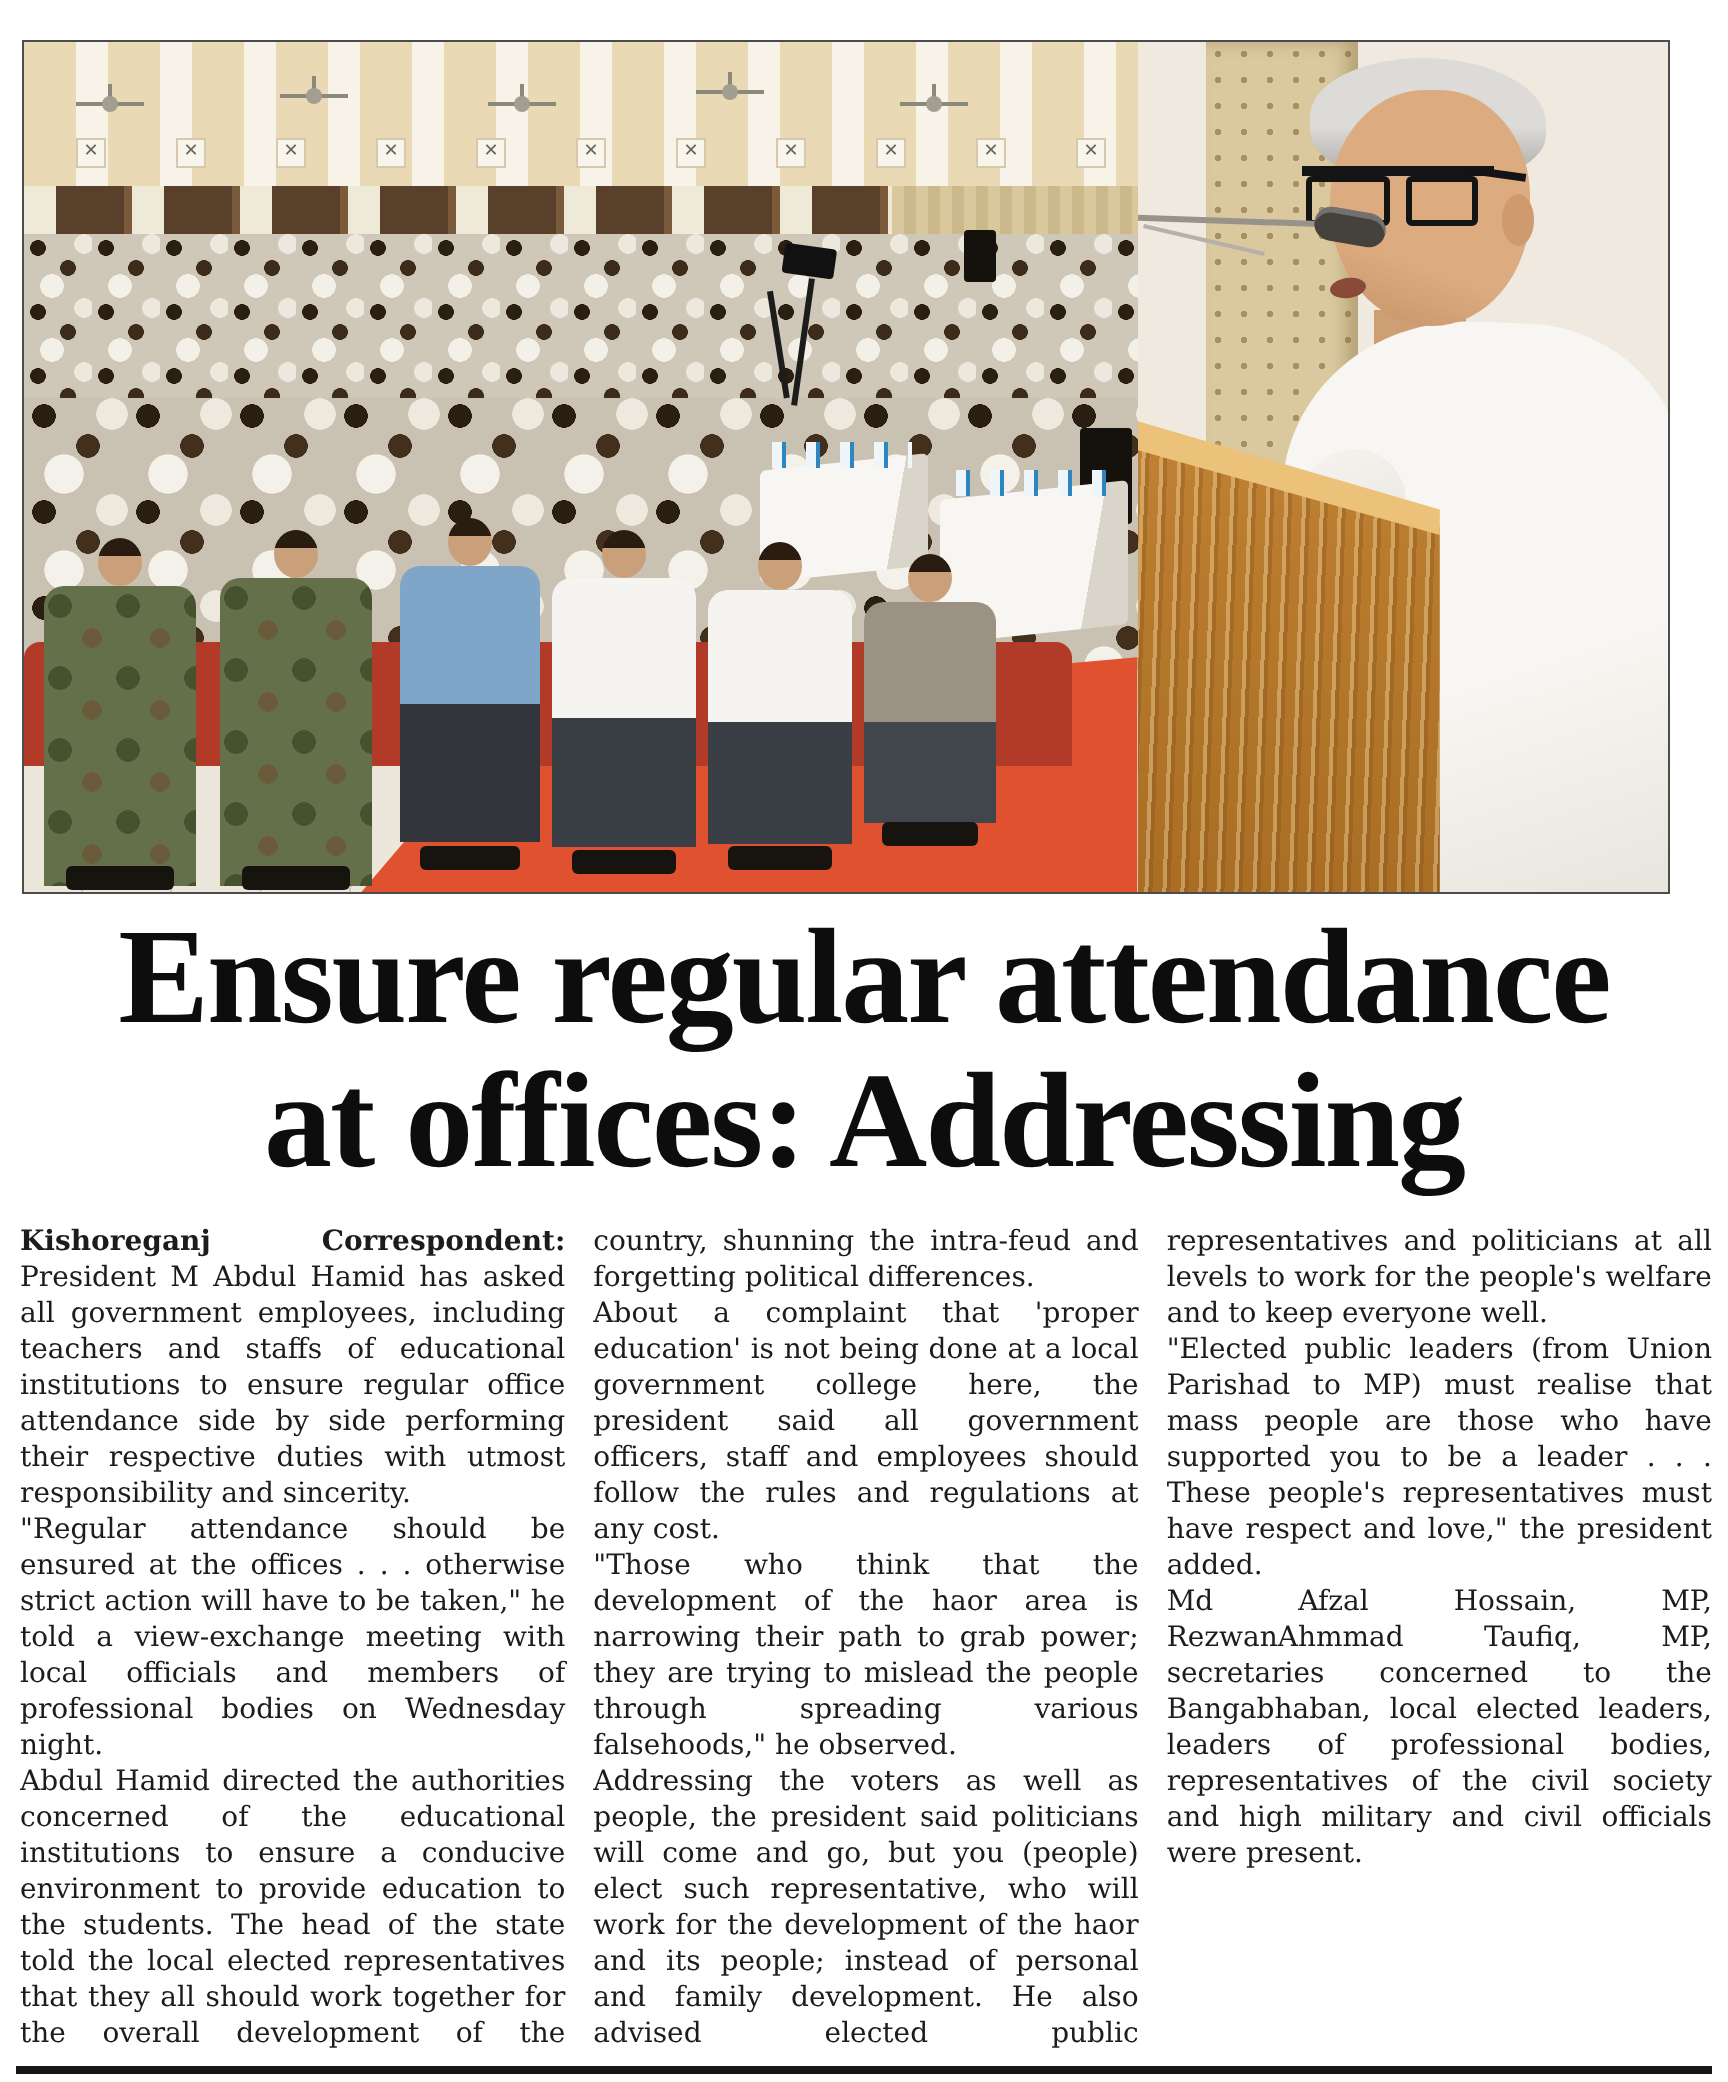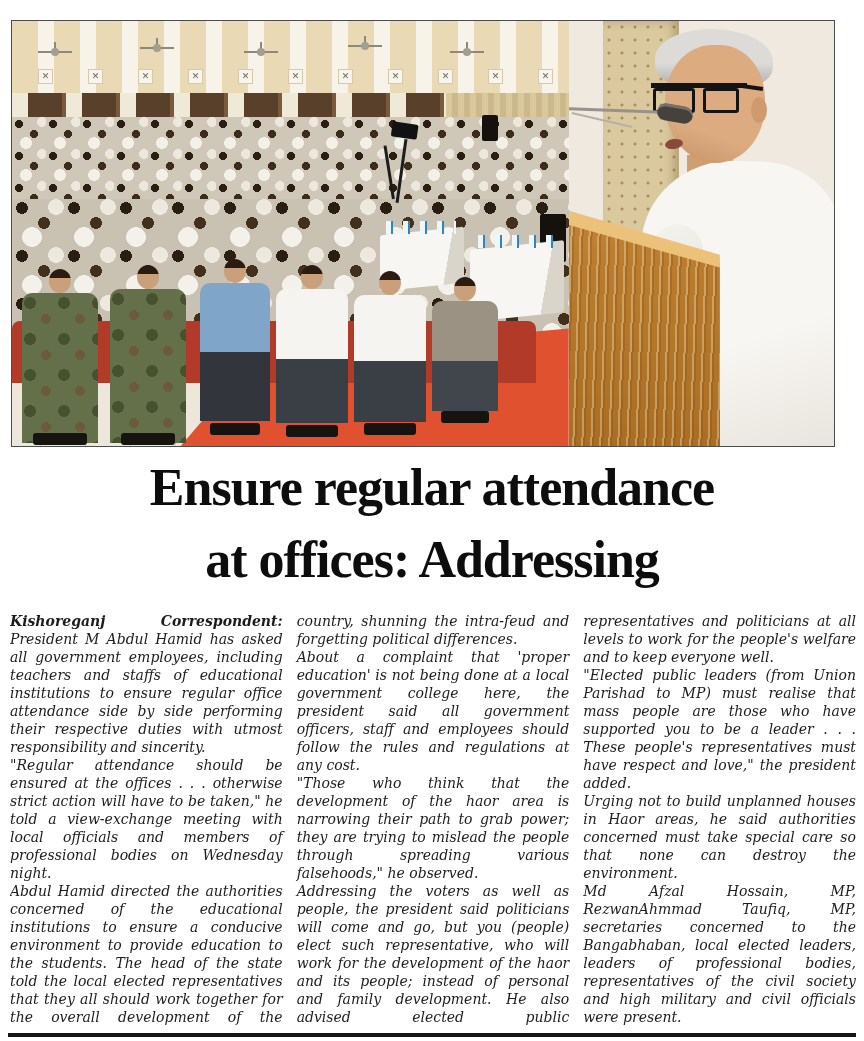--- a/index.html
+++ b/index.html
@@ -103,30 +103,30 @@
     clip-path:polygon(0 44.6%,57% 55%,57% 58%,0 48%);background:#ecc27b;}
   .mic-boom{position:absolute;left:0;top:88px;width:94px;height:3px;background:#98928a;z-index:9;transform:rotate(2deg);}
   .mic-rod{position:absolute;left:2px;top:98px;width:62px;height:2px;background:#b5b0a8;z-index:9;transform:rotate(13deg);}
   .mic-capsule{position:absolute;left:88px;top:84px;width:36px;height:17px;background:#45423e;z-index:10;
     border-radius:9px;transform:rotate(10deg);box-shadow:inset 0 3px 0 rgba(255,255,255,.25);}
 
   
   .headline{
     position:absolute;left:0;top:452px;width:864px;margin:0;text-align:center;z-index:2;
     font-family:"Liberation Serif", serif;font-weight:700;color:#0d0d0d;
-    font-size:52px;line-height:72px;letter-spacing:-1px;
+    font-size:68px;line-height:72px;letter-spacing:-1px;
   }
 
   
   .article-body{
     position:absolute;left:10px;top:612px;width:846px;height:420px;overflow:hidden;
     column-count:3;column-gap:14px;column-fill:auto;
     font-size:14px;line-height:18px;text-align:justify;color:#1c1c1c;
   }
-  .para{margin:0;font-style:italic;}
+  .para{margin:0;}
   .byline{font-weight:700;}
 
   .bottom-rule{position:absolute;left:8px;top:1033px;width:848px;height:4px;background:#161616;z-index:2;}
 </style>
 </head>
 <body>
 
 <figure class="photo-strip" style="margin:0;">
 
   <div class="pane pane-left">
@@ -198,18 +198,17 @@
 </h1>
 
 <div class="article-body">
   <p class="para"><b class="byline">Kishoreganj Correspondent:</b><span> President M Abdul Hamid has asked all government employees, including teachers and staffs of educational institutions to ensure regular office attendance side by side performing their respective duties with utmost responsibility and sincerity.</span></p>
   <p class="para">"Regular attendance should be ensured at the offices . . . otherwise strict action will have to be taken," he told a view-exchange meeting with local officials and members of professional bodies on Wednesday night.</p>
   <p class="para">Abdul Hamid directed the authorities concerned of the educational institutions to ensure a conducive environment to provide education to the students. The head of the state told the local elected representatives that they all should work together for the overall development of the country, shunning the intra-feud and forgetting political differences.</p>
   <p class="para">About a complaint that 'proper education' is not being done at a local government college here, the president said all government officers, staff and employees should follow the rules and regulations at any cost.</p>
   <p class="para">"Those who think that the development of the haor area is narrowing their path to grab power; they are trying to mislead the people through spreading various falsehoods," he observed.</p>
   <p class="para">Addressing the voters as well as people, the president said politicians will come and go, but you (people) elect such representative, who will work for the development of the haor and its people; instead of personal and family development. He also advised elected public representatives and politicians at all levels to work for the people's welfare and to keep everyone well.</p>
   <p class="para">"Elected public leaders (from Union Parishad to MP) must realise that mass people are those who have supported you to be a leader . . . These people's representatives must have respect and love," the president added.</p>
-  <p class="para">Urging not to build unplanned houses in Haor areas, he said authorities concerned must take special care so that none can destroy the environment.</p>
   <p class="para">Md Afzal Hossain, MP, RezwanAhmmad Taufiq, MP, secretaries concerned to the Bangabhaban, local elected leaders, leaders of professional bodies, representatives of the civil society and high military and civil officials were present.</p>
 
 </div>
 
 <div class="bottom-rule"></div>
 
 </body></html>

